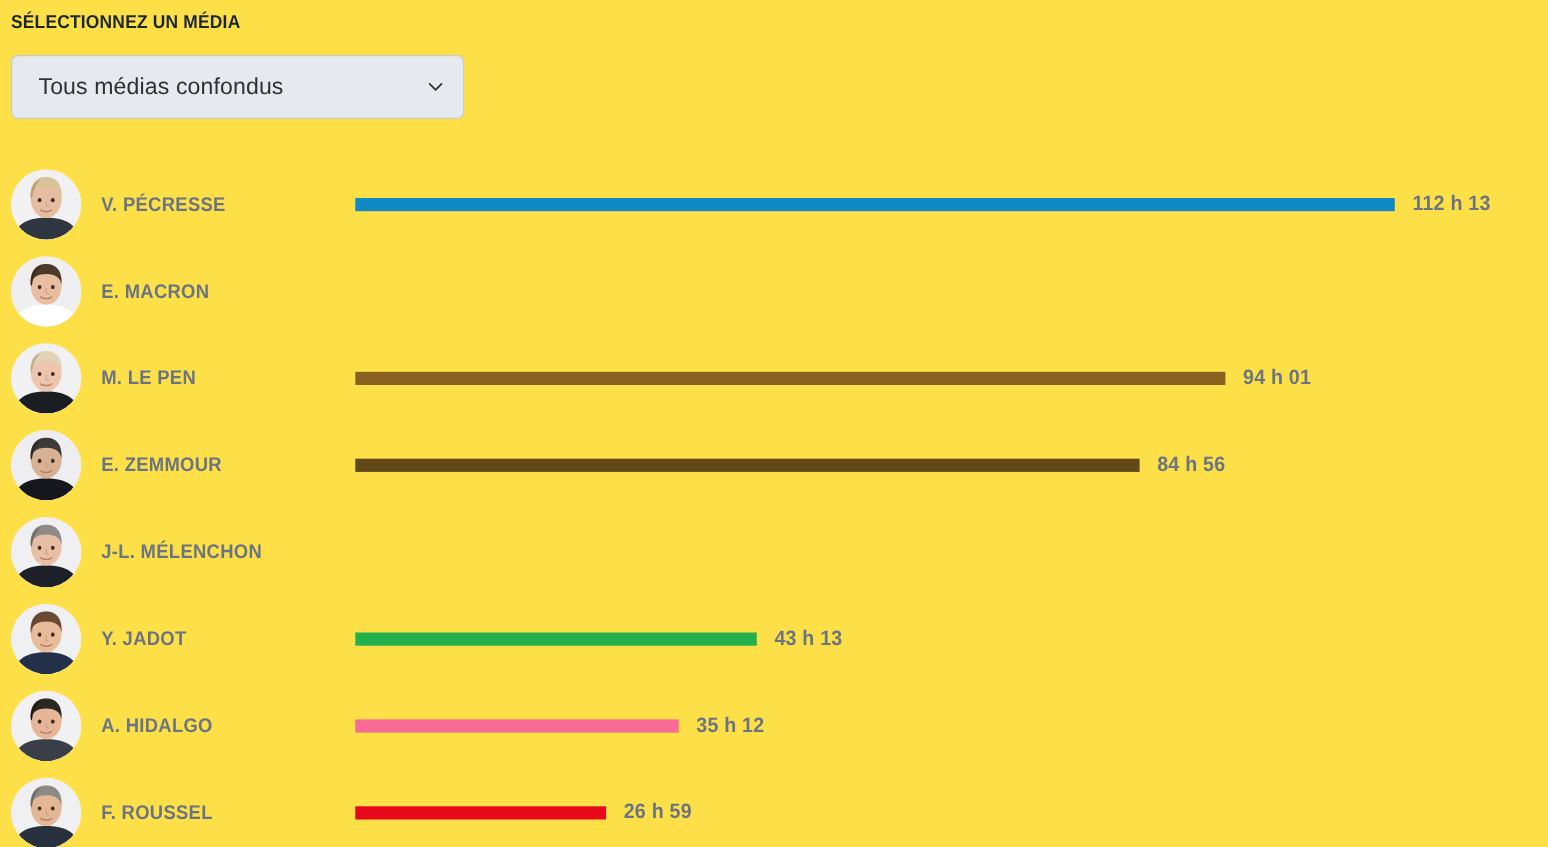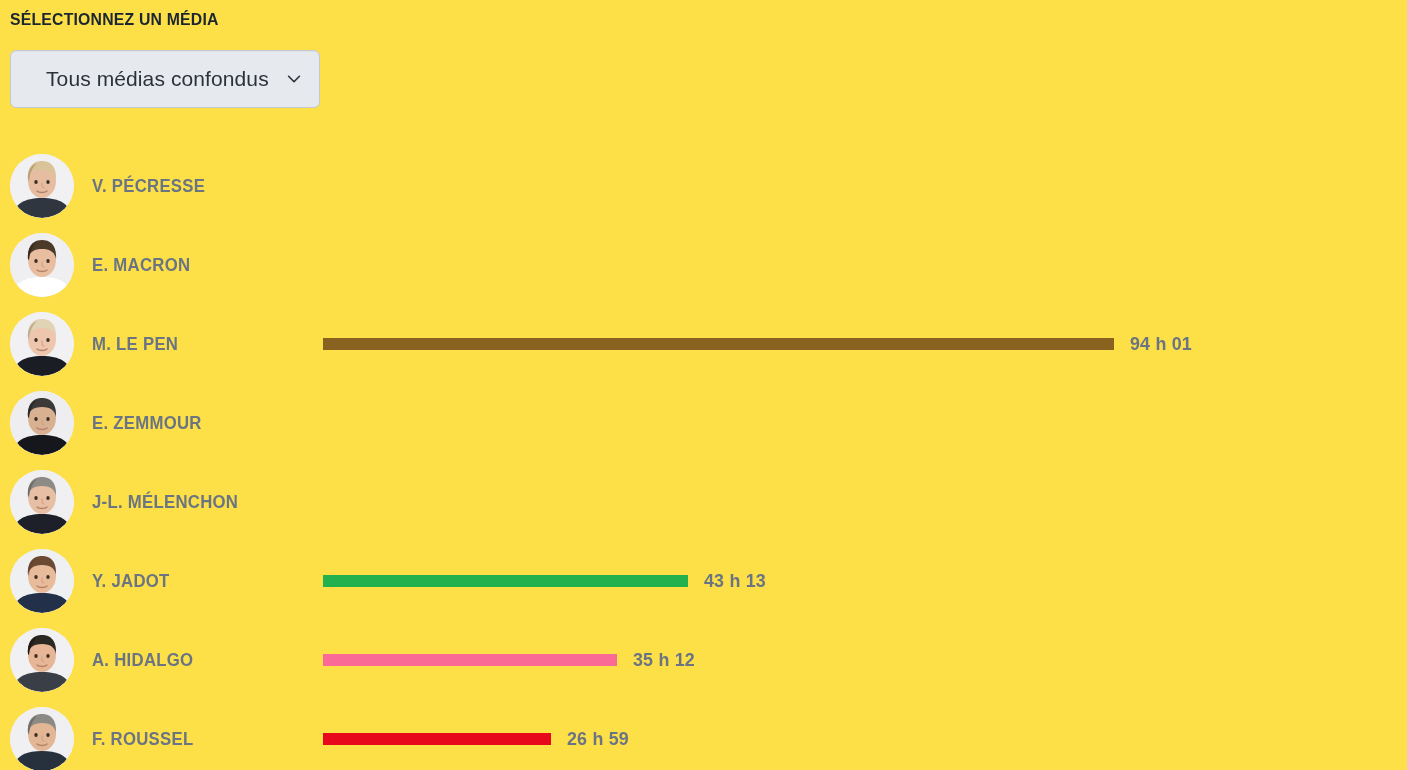--- a/index.html
+++ b/index.html
@@ -43,28 +43,28 @@
     transform-origin: left center;
     white-space: nowrap;
   }
   .selector-wrap {
     margin-top: 20px;
     position: relative;
     width: 342px;
     height: 58px;
   }
   .selector-box {
-    width: 310px;
+    width: 412px;
     height: 58px;
     background: #e6e9ee;
     border: 1px solid #c3c8d1;
     border-radius: 6px;
     display: flex;
     align-items: center;
-    padding: 0 16px 0 35px;
+    padding: 0 16px 0 24px;
     cursor: pointer;
     box-shadow: 0 1px 0 rgba(0,0,0,0.03) inset;
   }
   .selector-value {
     flex: 1 1 auto;
     font-size: 21px;
     color: #2d3238;
     font-family: "Liberation Sans", sans-serif;
     letter-spacing: 0.1px;
     white-space: nowrap;
@@ -183,20 +183,24 @@
       <path d="M18 26 C17 12 24 7 32 7 C40 7 47 12 46 26 C45 20 41 16 32 16 C23 16 19 20 18 26 Z" fill="#d9c49a"></path>
       <path d="M18 26 C17 16 22 11 27 9 C22 14 20 19 19 27 Z" fill="#b89f73"></path>
       <ellipse cx="26" cy="28" rx="1.7" ry="1.9" fill="#3c2d22"></ellipse>
       <ellipse cx="38" cy="28" rx="1.7" ry="1.9" fill="#3c2d22"></ellipse>
       <path d="M27 37 C29 39 35 39 37 37" fill="none" stroke="#b5806a" stroke-width="1.3" stroke-linecap="round"></path>
       <path d="M32 29 L32 33 L34 34" fill="none" stroke="#cf9e84" stroke-width="1" stroke-linecap="round"></path>
     </g>
   </svg>
         </div>
         <div class="cand-name">V. PÉCRESSE</div>
+        <div class="bar-track">
+          <div class="bar" style="width:945px;background:#1089c4;"></div>
+          <div class="bar-value" style="left:961px;">112 h 13</div>
+        </div>
       </div>
       <div class="row">
         <div class="avatar">
   <svg viewBox="0 0 64 64" width="64" height="64" aria-hidden="true">
     <defs>
               <clipPath id="clip1">
                 <circle cx="32" cy="32" r="32"></circle>
               </clipPath>
             </defs>
     <g clip-path="url(#clip1)">
@@ -256,20 +260,24 @@
       <path d="M18 26 C17 12 24 7 32 7 C40 7 47 12 46 26 C45 20 41 16 32 16 C23 16 19 20 18 26 Z" fill="#3b3a38"></path>
       <path d="M18 26 C17 16 22 11 27 9 C22 14 20 19 19 27 Z" fill="#2a2927"></path>
       <ellipse cx="26" cy="28" rx="1.7" ry="1.9" fill="#3c2d22"></ellipse>
       <ellipse cx="38" cy="28" rx="1.7" ry="1.9" fill="#3c2d22"></ellipse>
       <path d="M27 37 C29 39 35 39 37 37" fill="none" stroke="#b5806a" stroke-width="1.3" stroke-linecap="round"></path>
       <path d="M32 29 L32 33 L34 34" fill="none" stroke="#cf9e84" stroke-width="1" stroke-linecap="round"></path>
     </g>
   </svg>
         </div>
         <div class="cand-name">E. ZEMMOUR</div>
+        <div class="bar-track">
+          <div class="bar" style="width:713px;background:#63491a;"></div>
+          <div class="bar-value" style="left:729px;">84 h 56</div>
+        </div>
       </div>
       <div class="row">
         <div class="avatar">
   <svg viewBox="0 0 64 64" width="64" height="64" aria-hidden="true">
     <defs>
               <clipPath id="clip4">
                 <circle cx="32" cy="32" r="32"></circle>
               </clipPath>
             </defs>
     <g clip-path="url(#clip4)">

